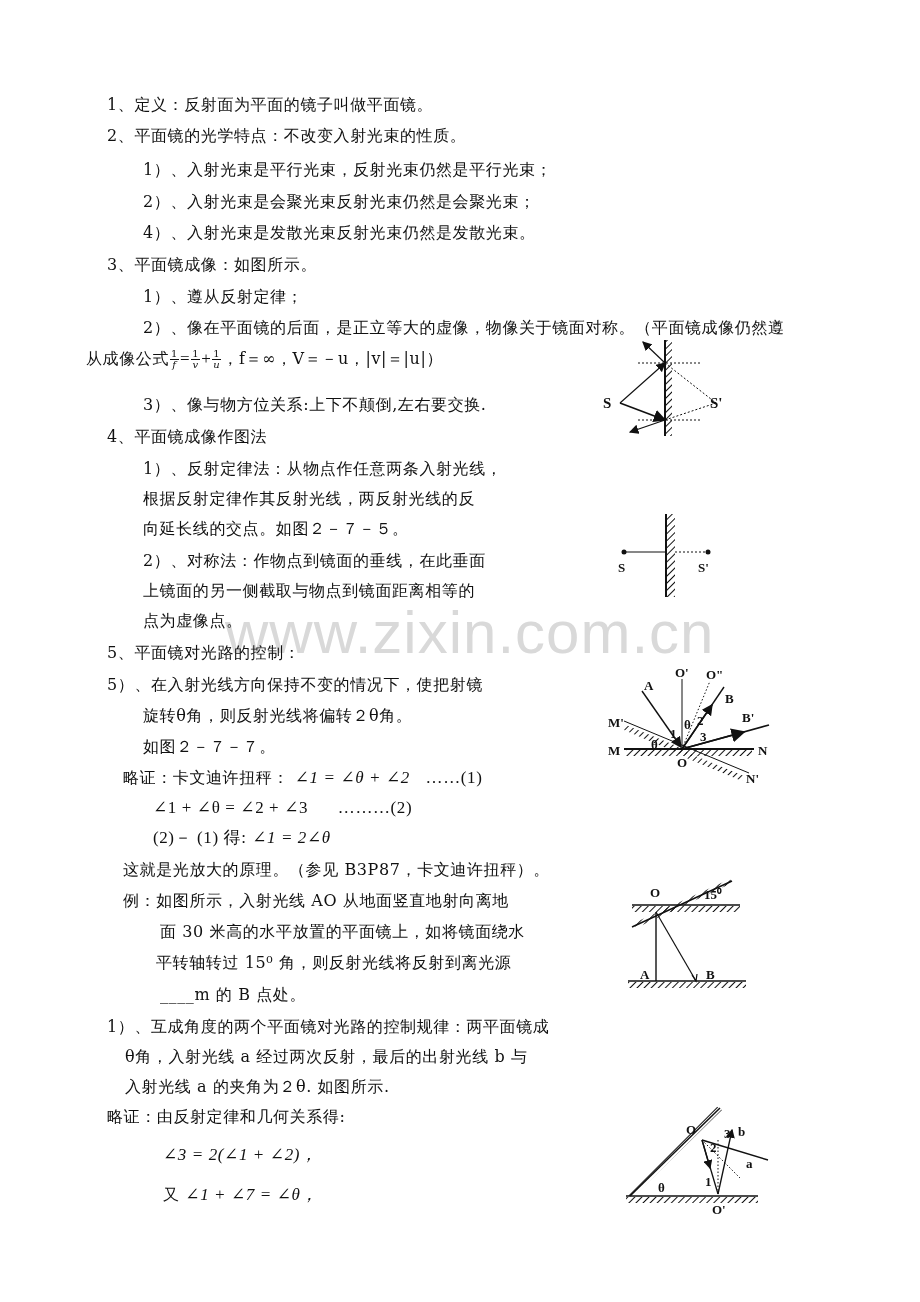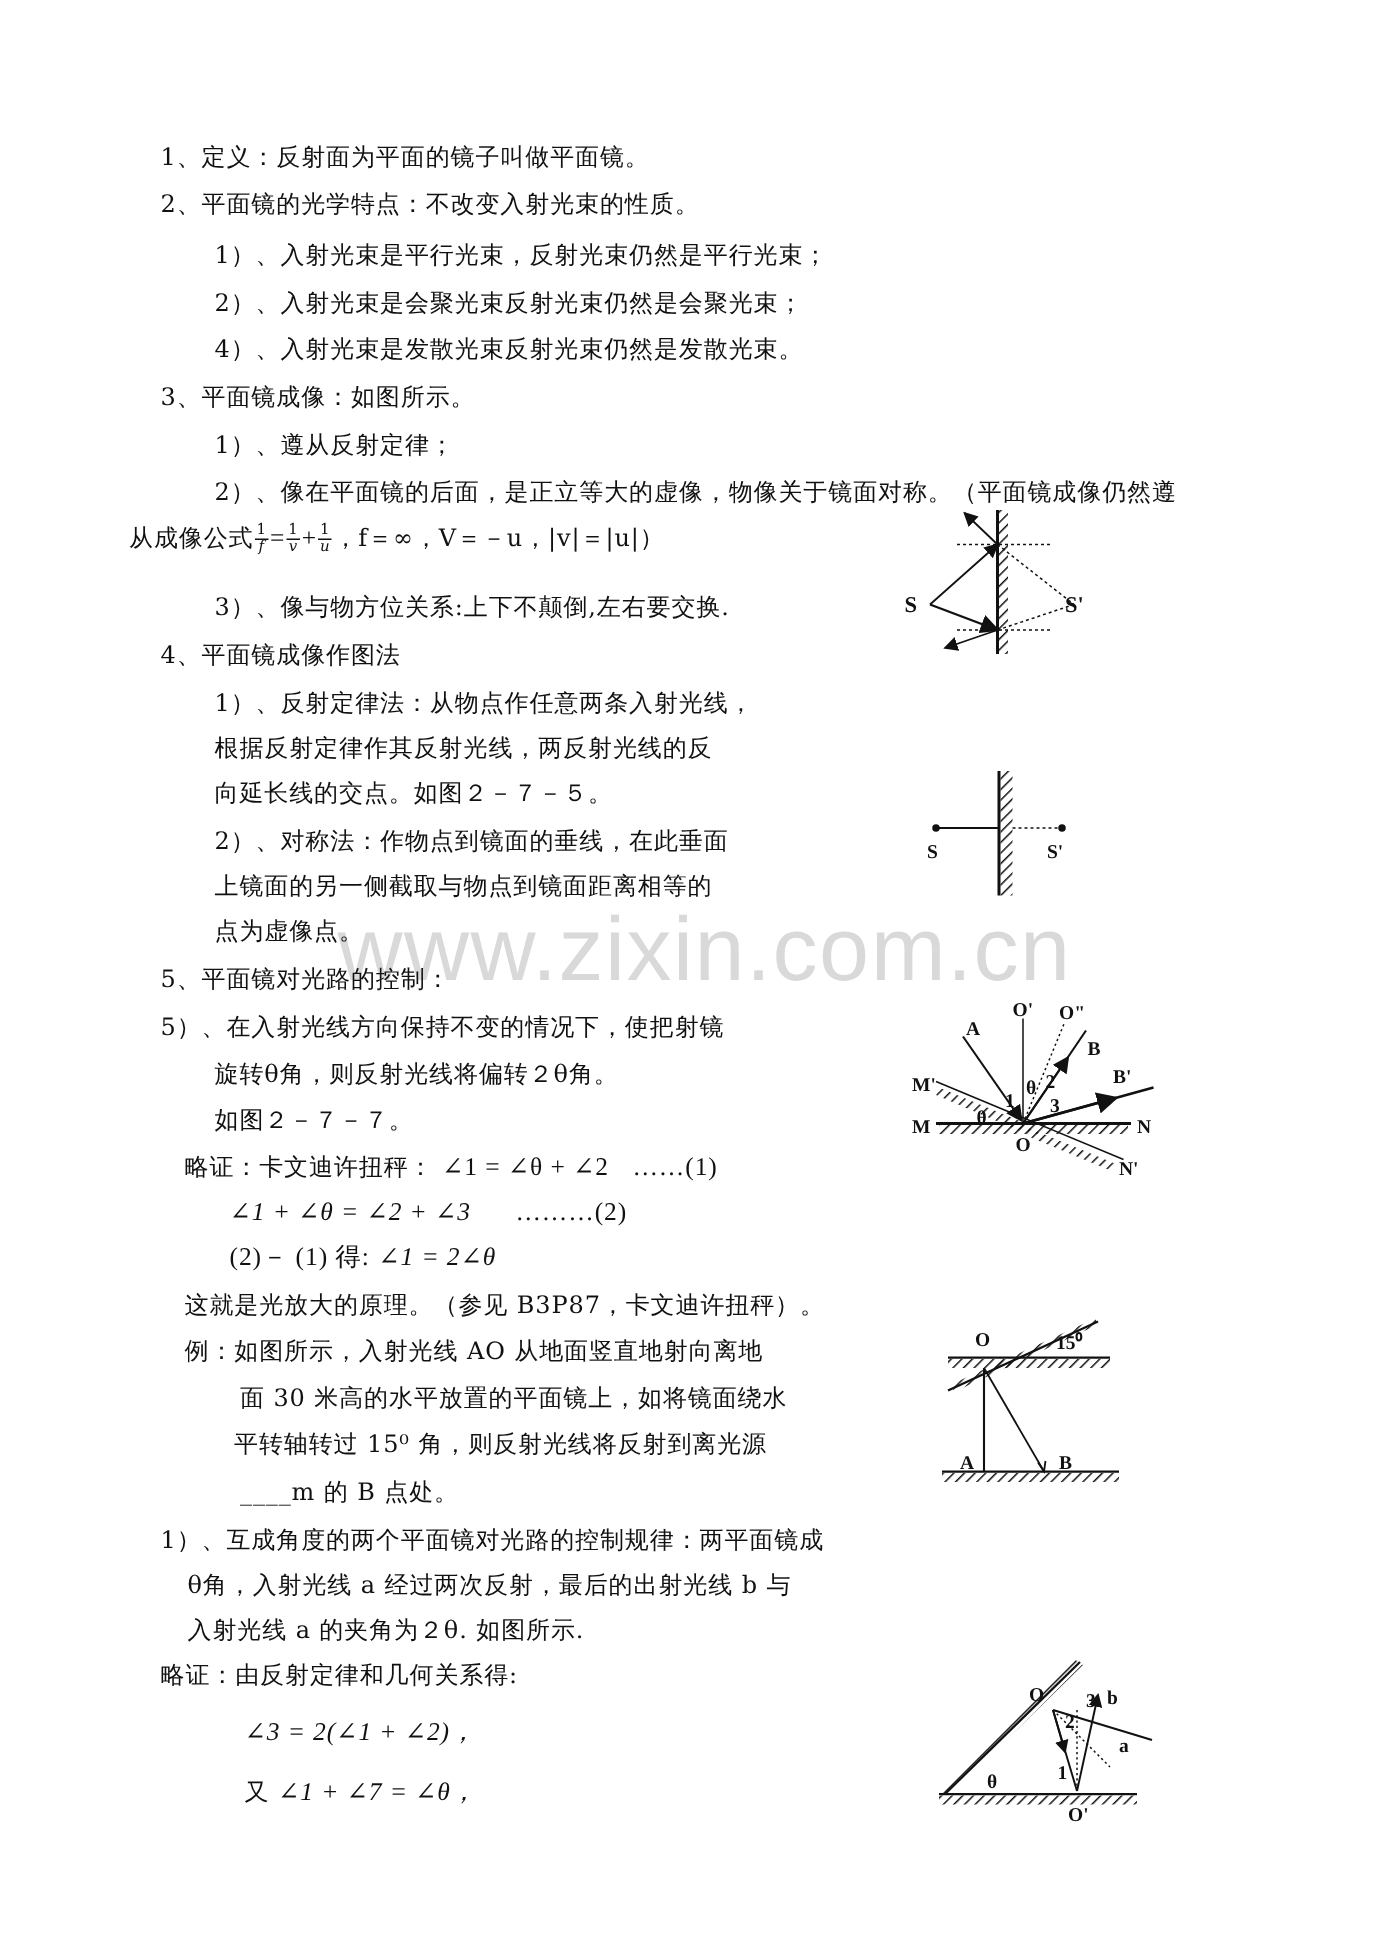--- a/index.html
+++ b/index.html
@@ -84,25 +84,25 @@
   </svg>
 </div>
 
 <div class="line" style="left:107px;top:643px">5、平面镜对光路的控制：</div>
 <div class="line" style="left:107px;top:675px">5）、在入射光线方向保持不变的情况下，使把射镜</div>
 <div class="line" style="left:143px;top:706px">旋转θ角，则反射光线将偏转２θ角。</div>
 <div class="line" style="left:143px;top:737px">如图２－７－７。</div>
 
 <div class="line" style="left:123px;top:768px">
   <span>略证：卡文迪许扭秤：</span>
-  <span class="math" style="">∠1 = ∠θ + ∠2</span>
+  <span class="math" style="font-style:italic">∠1 = ∠θ + ∠2</span>
   <span class="math" style="margin-left:10px">……(1)</span>
 </div>
 <div class="line" style="left:153px;top:798px">
-  <span class="math" style="font-style:italic">∠1 + ∠θ = ∠2 + ∠3</span>
+  <span class="math" style="">∠1 + ∠θ = ∠2 + ∠3</span>
   <span class="math" style="margin-left:24px">………(2)</span>
 </div>
 <div class="line" style="left:153px;top:828px">
   <span class="math">(2)－ (1) 得:</span>
   <span class="math" style="font-style:italic">∠1 = 2∠θ</span>
 </div>
 <div class="line" style="left:123px;top:860px">这就是光放大的原理。（参见 B3P87，卡文迪许扭秤）。</div>
 
 <div class="fig" style="left:604px;top:665px">
   <svg width="180" height="120" viewBox="0 0 180 120">

